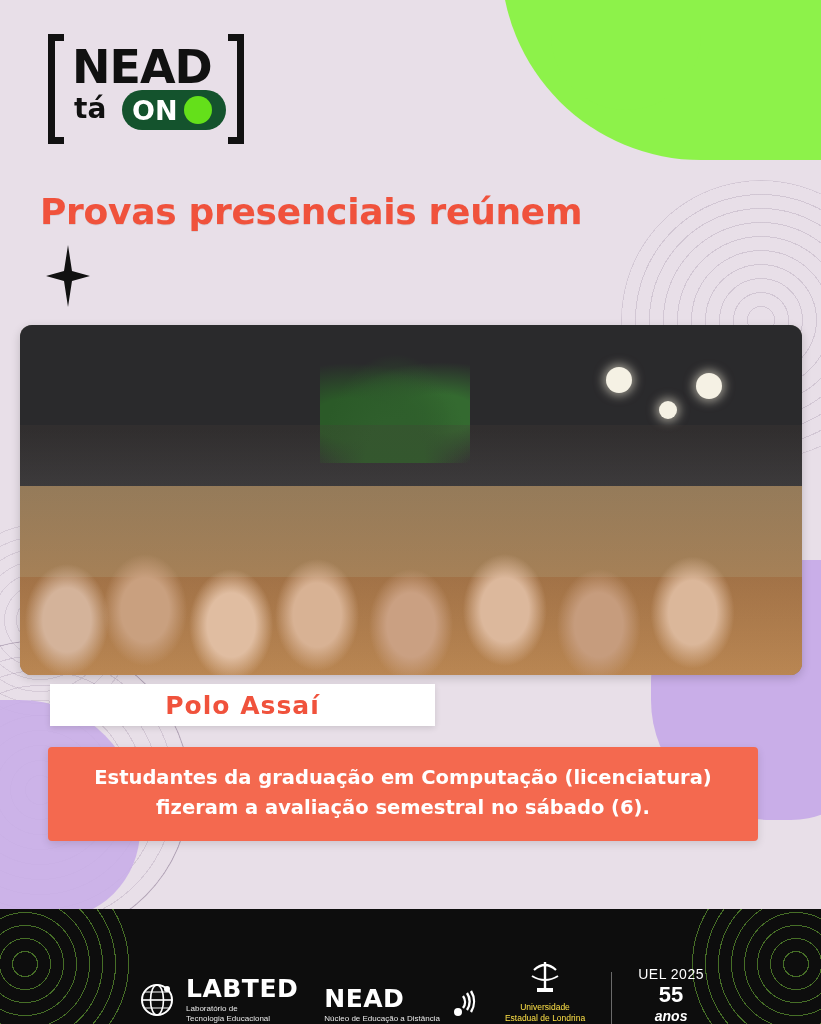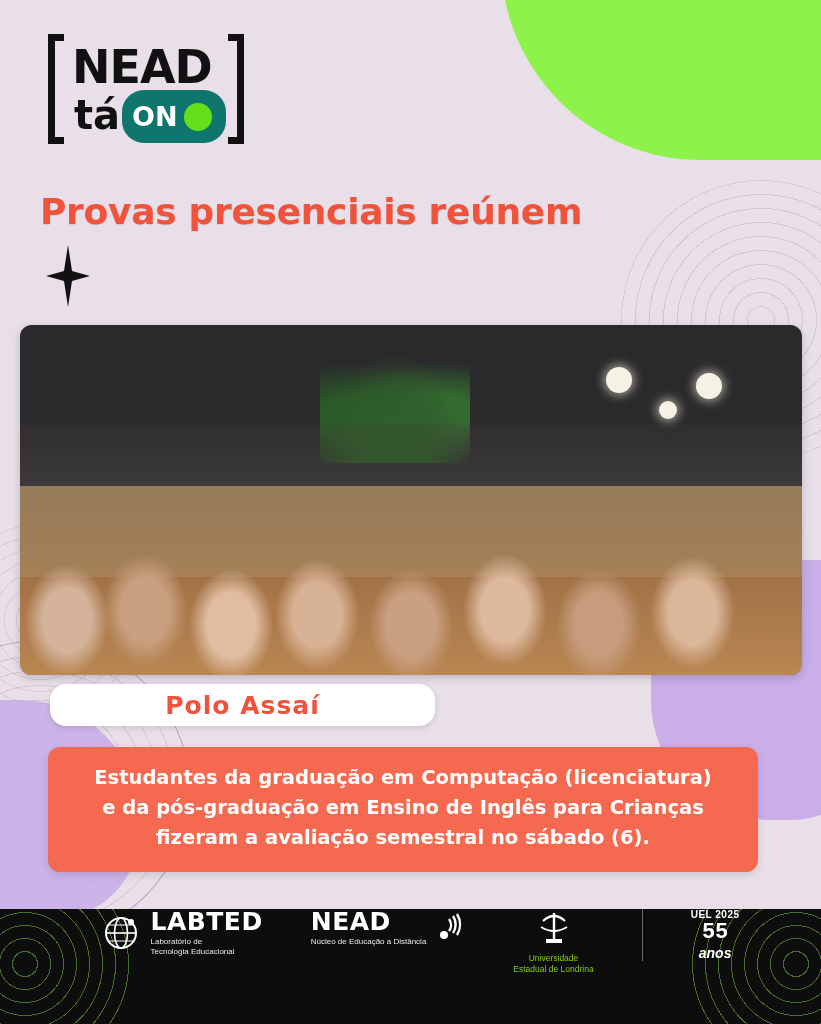--- a/index.html
+++ b/index.html
@@ -88,29 +88,29 @@
     position: absolute;
     left: 24px; top: 6px;
     font-size: 46px; font-weight: 700;
     letter-spacing: -1px;
     color: #111;
     font-family: "DejaVu Sans", sans-serif;
   }
   .logo .ta-word {
     position: absolute;
     left: 26px; top: 58px;
-    font-size: 40px; font-weight: 700;
+    font-size: 28px; font-weight: 700;
     color: #111;
     font-family: "DejaVu Sans", sans-serif;
   }
   .logo .on-pill {
     position: absolute;
     left: 74px; top: 56px;
-    width: 104px; height: 53px;
-    background: #0f766e;
+    width: 104px; height: 40px;
+    background: #14532d;
     border-radius: 22px;
     display: flex; align-items: center;
   }
   .logo .on-pill .on-text {
     color: #fff; font-size: 27px; font-weight: 700;
     margin-left: 10px;
     font-family: "DejaVu Sans", sans-serif;
   }
   .logo .on-pill .dot {
     width: 28px; height: 28px;
@@ -196,40 +196,40 @@
       radial-gradient(ellipse 60px 80px at 86% 75%, #dbb79a 0 40%, rgba(0,0,0,0) 70%),
       linear-gradient(to bottom, rgba(70,60,55,.25), rgba(60,45,35,.05));
   }
 
   
   .polo-chip {
     position: absolute;
     left: 50px; top: 684px;
     width: 385px; height: 42px;
     background: #fff;
-    border-radius: 16px;
+    border-radius: 0;
     display: flex; align-items: center; justify-content: center;
     box-shadow: 0 2px 6px rgba(0,0,0,.12);
   }
   .polo-chip span {
     color: #f0523c;
     font-size: 25px;
     font-weight: 700;
     letter-spacing: 1px;
     font-family: "DejaVu Sans", sans-serif;
   }
 
   
   .caption-box {
     position: absolute;
     left: 48px; top: 747px;
     width: 710px;
     padding: 16px 4px 18px;
     background: #f4694f;
-    border-radius: 12px;
+    border-radius: 4px;
     color: #fff;
     text-align: center;
     font-size: 19.5px;
     font-weight: 700;
     line-height: 1.55;
     box-shadow: 0 3px 8px rgba(0,0,0,.12);
     font-family: "DejaVu Sans", sans-serif;
   }
   .caption-box p { margin: 0; }
 
@@ -244,40 +244,40 @@
   .footer .fwire-l, .footer .fwire-r {
     position: absolute;
     width: 230px; height: 230px;
     border-radius: 50%;
     background: repeating-radial-gradient(circle at 50% 50%, rgba(140,230,70,0) 0 12px, rgba(140,230,70,.45) 12px 13px);
   }
   .footer .fwire-l { left: -90px; top: -60px; }
   .footer .fwire-r { right: -90px; top: -60px; }
   .footer-inner {
     position: absolute; inset: 0;
-    display: flex; align-items: flex-start; justify-content: center;
-    gap: 48px;
+    display: flex; align-items: flex-end; justify-content: center;
+    gap: 26px;
     padding-left: 20px;
   }
   .brand { display: flex; align-items: center; gap: 9px; color: #fff; }
   .brand .bicon { flex: 0 0 auto; }
   .brand .btext .bname {
     font-size: 25px; font-weight: 700; letter-spacing: .5px; line-height: 1;
     font-family: "DejaVu Sans", sans-serif;
   }
   .brand .btext .bsub {
     font-size: 8px; line-height: 1.25; margin-top: 3px; color: #e9e9e9;
     font-family: "Liberation Sans", sans-serif;
   }
-  .brand-uel { display: flex; flex-direction: column; align-items: center; color: #84cc16; }
+  .brand-uel { display: flex; flex-direction: column; align-items: center; color: #fde047; }
   .brand-uel .usub { font-size: 8.5px; line-height: 1.3; text-align: center; margin-top: 4px; }
   .divider-v { width: 1px; height: 52px; background: #6a6a6a; }
   .anniv { display: flex; flex-direction: column; align-items: center; color: #fff; }
-  .anniv .top { font-size: 10px; font-weight: 700; letter-spacing: .5px; }
-  .anniv .years { font-size: 22px; font-weight: 700; font-family: Liberation Mono, monospace; }
+  .anniv .top { font-size: 14px; font-weight: 400; letter-spacing: .5px; }
+  .anniv .years { font-size: 22px; font-weight: 700; font-family: Liberation Sans, sans-serif; }
   .anniv .word { font-size: 14px; font-style: italic; font-weight: bold; }
 </style>
 </head>
 <body>
 
 <div class="poster">
 
   <div class="blob-green-top"></div>
   <div class="blob-green-top2"></div>
   <div class="wire-right"></div>
@@ -314,21 +314,20 @@
       <div class="crowd"></div>
     </div>
   </div>
 
   <div class="polo-chip">
     <span>Polo  Assaí</span>
   </div>
 
   <div class="caption-box">
     <p>Estudantes da graduação em Computação (licenciatura)</p>
-    <p>e da pós-graduação em Ensino de Inglês para Crianças</p>
     <p>fizeram a avaliação semestral no sábado (6).</p>
   </div>
 
   <div class="footer">
     <div class="fwire-l"></div>
     <div class="fwire-r"></div>
 
     <div class="footer-inner">
 
       <div class="brand">

